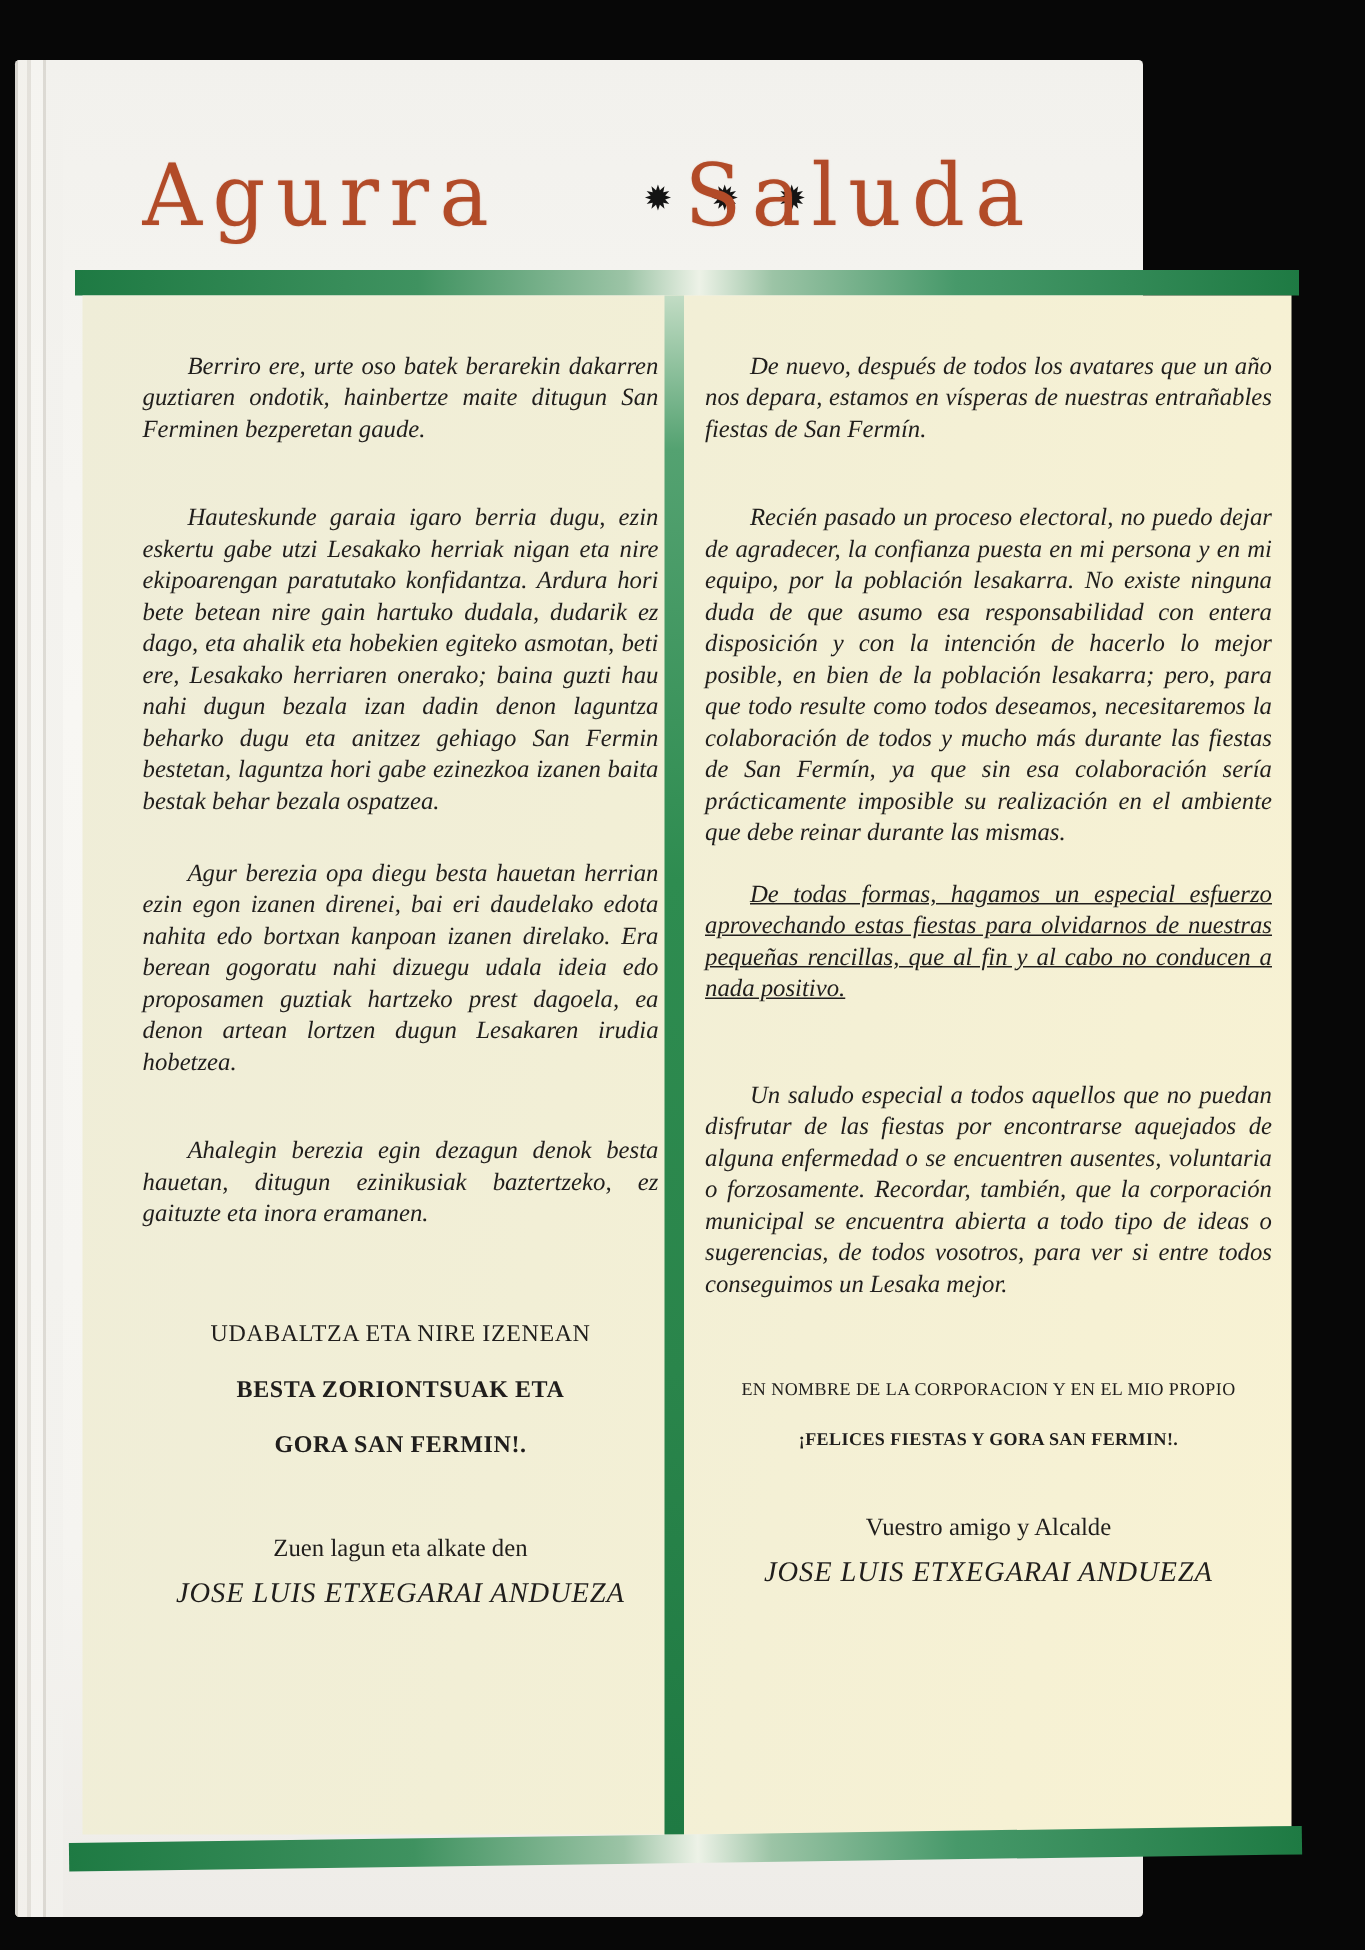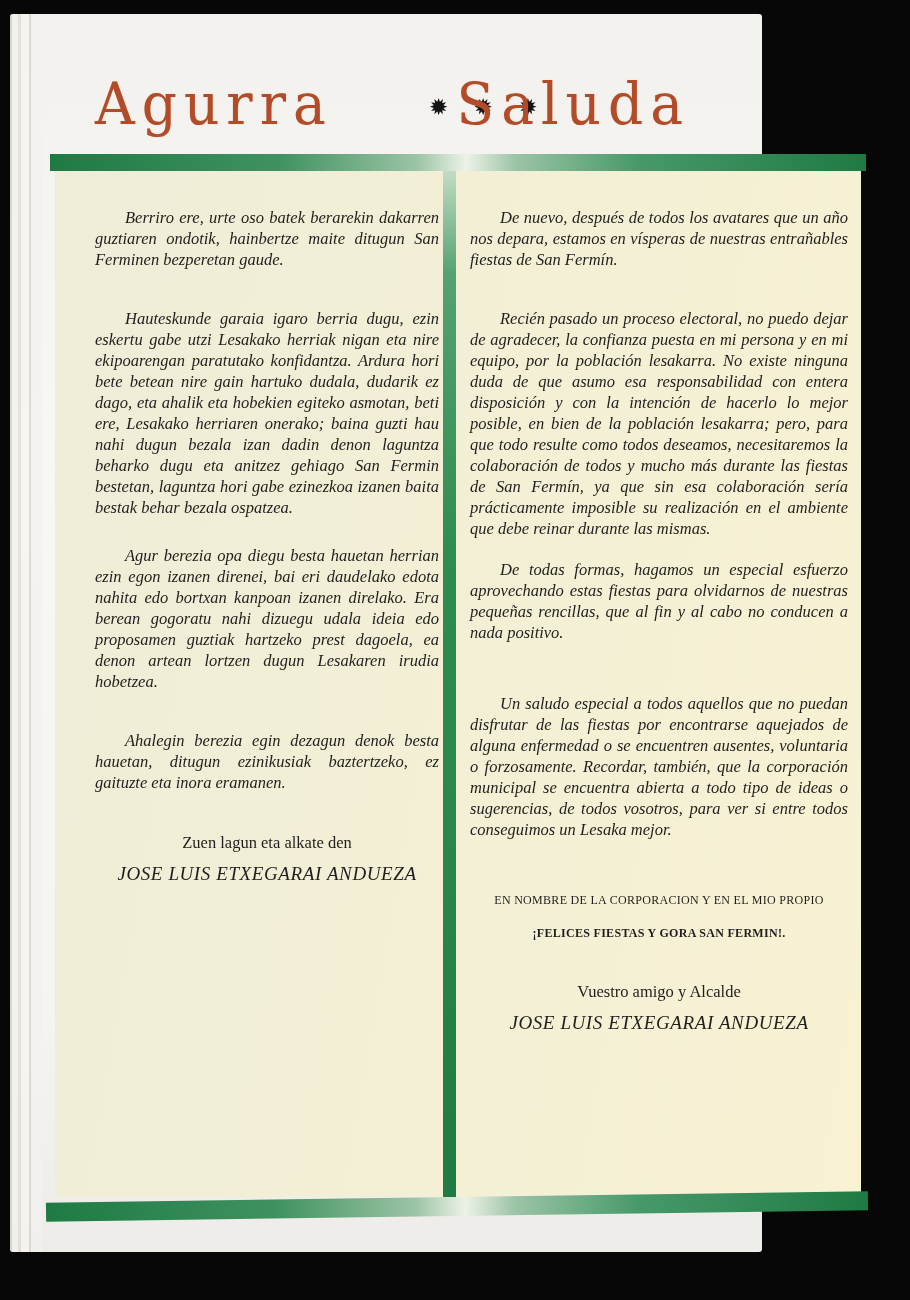--- a/index.html
+++ b/index.html
@@ -4,21 +4,21 @@
 <style>
   * { box-sizing: border-box; }
   html,body { margin:0; padding:0; }
   body {
     width:910px; height:1300px;
     background:#070707;
     position:relative; overflow:hidden;
     font-family:"Liberation Serif","DejaVu Serif",serif;
   }
   .page {
-    position:absolute; left:10px; top:14px; width:752px; height:1238px;
+    position:absolute; left:10px; top:40px; width:752px; height:1238px;
     background:linear-gradient(180deg,#f2f1ed 0%,#f8f7f3 35%,#f5f4f0 80%,#eeece8 100%);
     border-radius:3px;
   }
   .binding {
     position:absolute; left:0; top:0; bottom:0; width:32px;
     background:repeating-linear-gradient(90deg,
       #cfccc5 0 2px,#f3f1ec 2px 8px,#dedbd4 8px 11px,
       #f6f5f1 11px 19px,#d5d2cb 19px 21px,#f2f1ed 21px 32px);
     opacity:.75; border-radius:3px 0 0 3px;
   }
@@ -60,21 +60,21 @@
   .divider {
     position:absolute; left:388px; top:0; bottom:0; width:13px;
     background:linear-gradient(180deg,#c2dcc4 0%,#54a271 10%,#2e8c50 38%,#2a854b 70%,#1f7a43 100%);
   }
   .para {
     font-style:italic; font-size:16.5px; line-height:21px;
     text-align:justify; text-indent:30px; margin:0 0 38px;
   }
   .col-left  .para:nth-of-type(2) { margin-bottom:27px; }
   .col-right .para:nth-of-type(2) { margin-bottom:20px; }
-  .col-right .para:nth-of-type(3) { margin-bottom:50px; }
+  .col-right .para:nth-of-type(3) { margin-bottom:50px;text-decoration:underline; }
 
   .closing-block { margin-top:52px; text-align:center; }
   .closing-line { font-size:16px; line-height:37px; letter-spacing:.4px; }
   .bold { font-weight:bold; }
 
   .closing-mixed {
     width:342px; margin:44px auto 0; text-align:center;
     font-size:12px; line-height:33px; letter-spacing:.3px;
   }
   .closing-mixed b { font-weight:bold; }
@@ -102,20 +102,25 @@
   <div class="bar bar-top"></div>
 
   <div class="panel">
 
     <section class="col col-left">
       <p class="para">Berriro ere, urte oso batek berarekin dakarren guztiaren ondotik, hainbertze maite ditugun San Ferminen bezperetan gaude.</p>
       <p class="para">Hauteskunde garaia igaro berria dugu, ezin eskertu gabe utzi Lesakako herriak nigan eta nire ekipoarengan paratutako konfidantza. Ardura hori bete betean nire gain hartuko dudala, dudarik ez dago, eta ahalik eta hobekien egiteko asmotan, beti ere, Lesakako herriaren onerako; baina guzti hau nahi dugun bezala izan dadin denon laguntza beharko dugu eta anitzez gehiago San Fermin bestetan, laguntza hori gabe ezinezkoa izanen baita bestak behar bezala ospatzea.</p>
       <p class="para">Agur berezia opa diegu besta hauetan herrian ezin egon izanen direnei, bai eri daudelako edota nahita edo bortxan kanpoan izanen direlako. Era berean gogoratu nahi dizuegu udala ideia edo proposamen guztiak hartzeko prest dagoela, ea denon artean lortzen dugun Lesakaren irudia hobetzea.</p>
       <p class="para">Ahalegin berezia egin dezagun denok besta hauetan, ditugun ezinikusiak baztertzeko, ez gaituzte eta inora eramanen.</p>
 
+      <div class="closing-block">
+        <div class="closing-line">UDABALTZA ETA NIRE IZENEAN</div>
+        <div class="closing-line bold">BESTA ZORIONTSUAK ETA</div>
+        <div class="closing-line bold">GORA SAN FERMIN!.</div>
+      </div>
 
       <div class="sig-block">
         <div class="sig-role">Zuen lagun eta alkate den</div>
         <div class="sig-name">JOSE LUIS ETXEGARAI ANDUEZA</div>
       </div>
     </section>
 
     <div class="divider"></div>
 
     <section class="col col-right">

